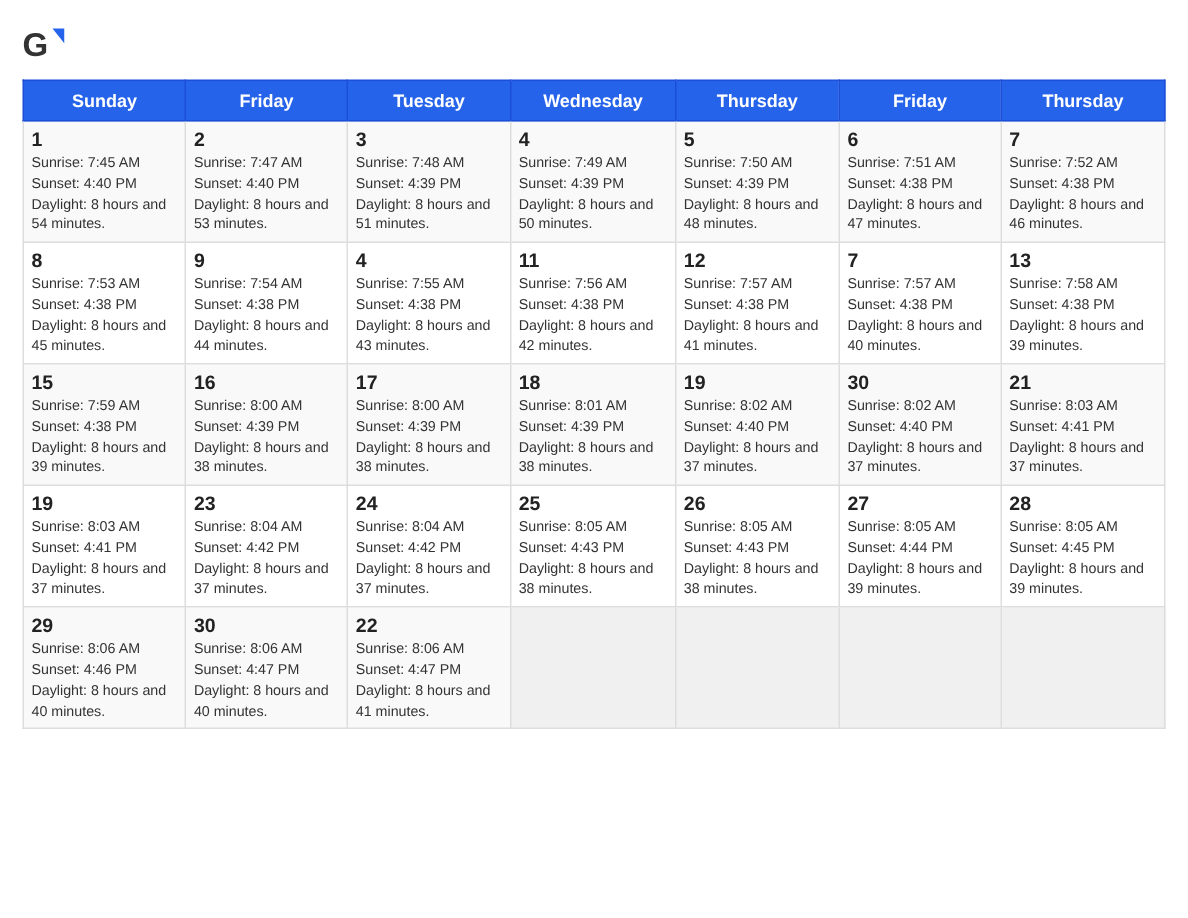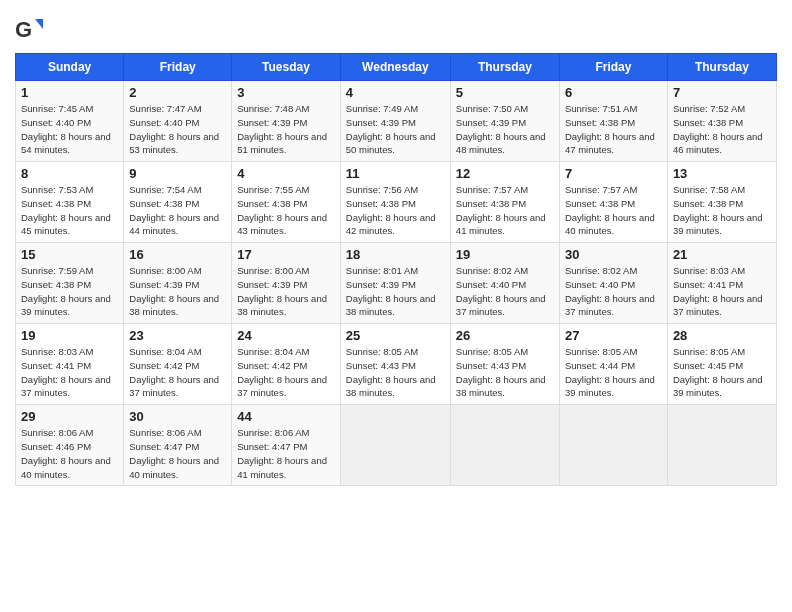--- a/index.html
+++ b/index.html
@@ -258,21 +258,21 @@
         <tr>
           <td>
             <span class="day-num">29</span>
             <div class="day-info">Sunrise: 8:06 AM<br>Sunset: 4:46 PM<br>Daylight: 8 hours and 40 minutes.</div>
           </td>
           <td>
             <span class="day-num">30</span>
             <div class="day-info">Sunrise: 8:06 AM<br>Sunset: 4:47 PM<br>Daylight: 8 hours and 40 minutes.</div>
           </td>
           <td>
-            <span class="day-num">44</span>
+            <span class="day-num">22</span>
             <div class="day-info">Sunrise: 8:06 AM<br>Sunset: 4:47 PM<br>Daylight: 8 hours and 41 minutes.</div>
           </td>
           <td class="empty-cell"></td>
           <td class="empty-cell"></td>
           <td class="empty-cell"></td>
           <td class="empty-cell"></td>
         </tr>
       </tbody>
   </table>
 

